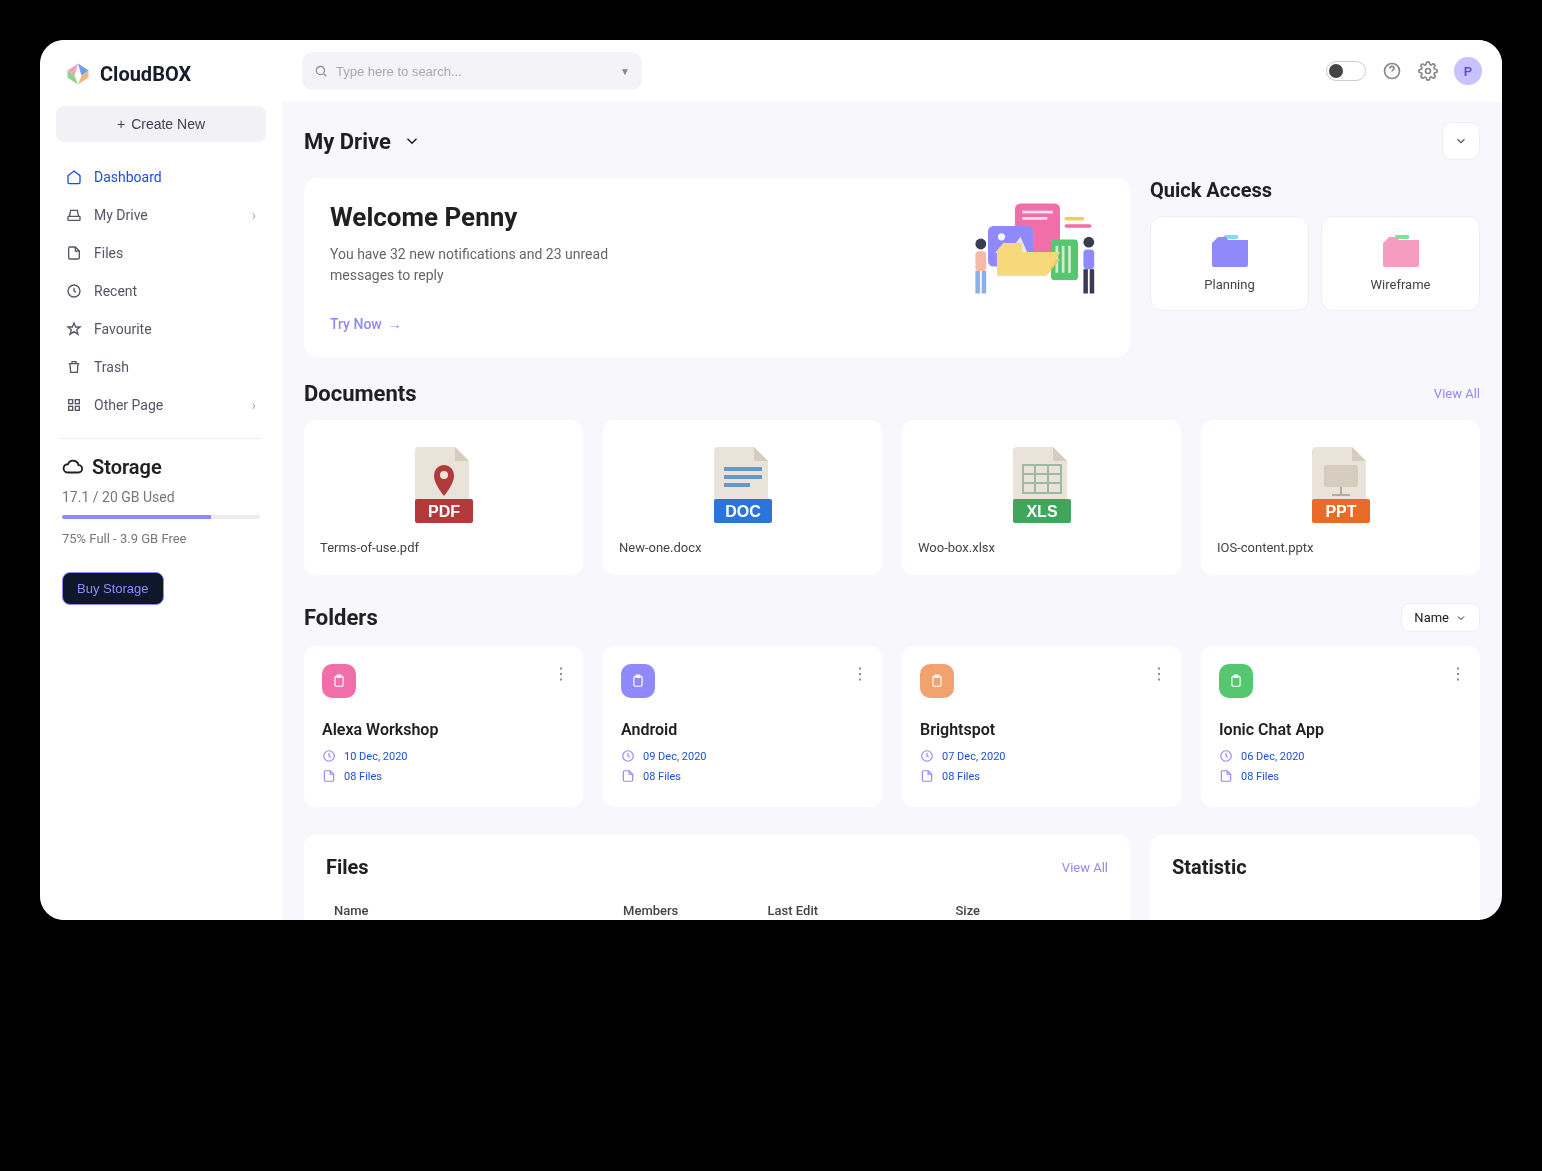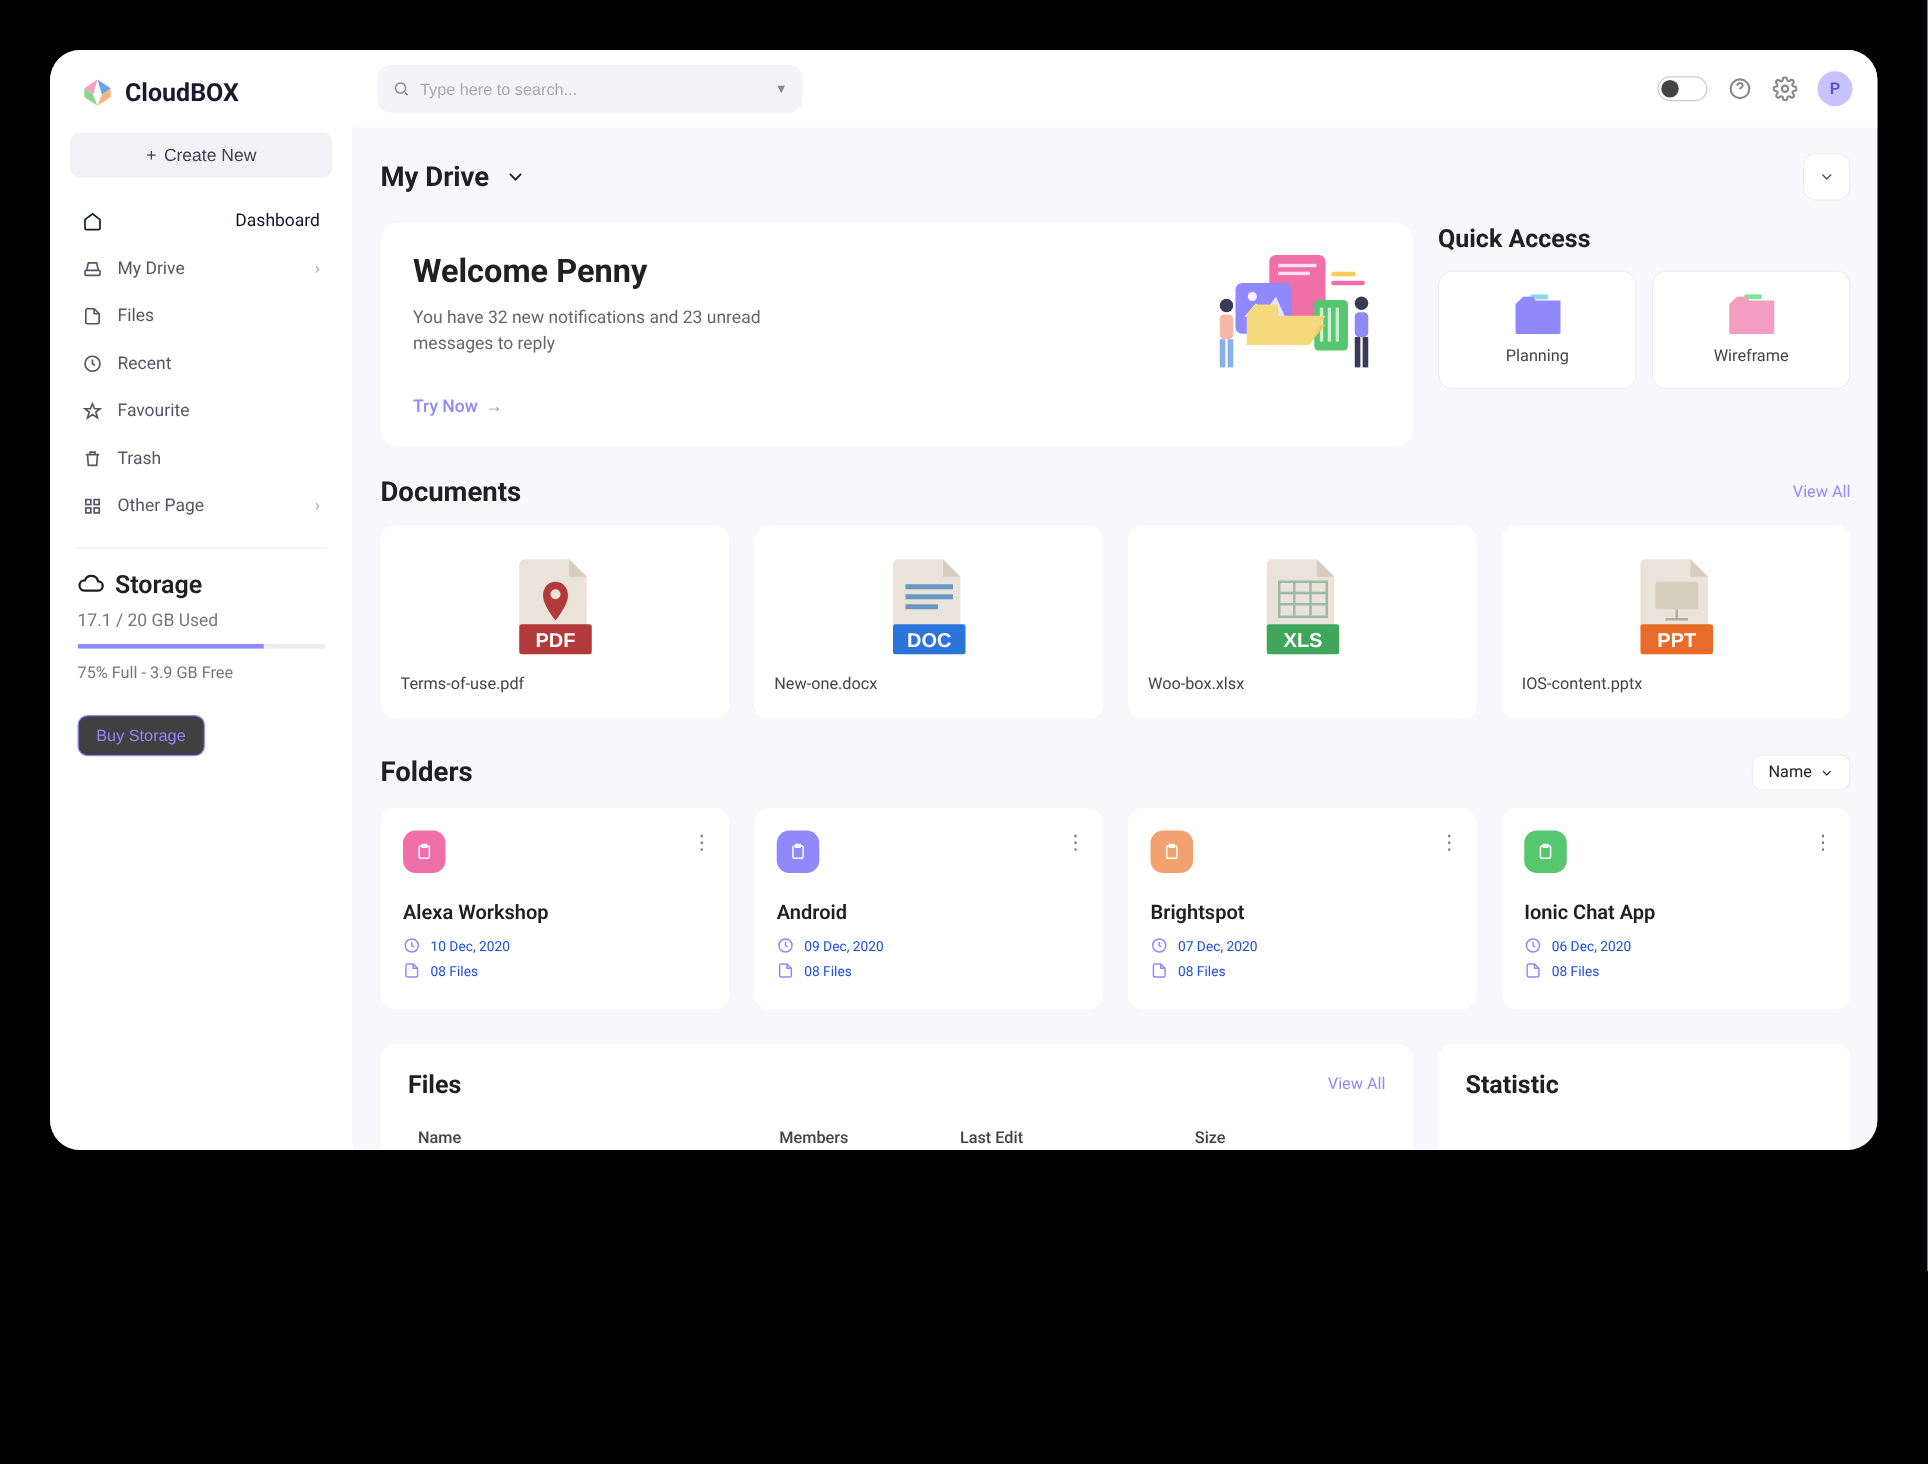--- a/index.html
+++ b/index.html
@@ -65,21 +65,21 @@
 .nav-item {
   display: flex;
   align-items: center;
   gap: 12px;
   padding: 9px 10px;
   border-radius: 8px;
   font-size: 14px;
   color: #555566;
   cursor: pointer;
 }
-.nav-item.active { color: #0f172a; justify-content: space-between; }
+.nav-item.active { color: #1d4ed8; }
 .nav-item .nav-chevron {
   margin-left: auto;
   color: #aaa;
 }
 .nav-icon { width: 16px; height: 16px; display: inline-flex; }
 .divider {
   border-top: 1px solid #eee;
   margin: 16px 4px;
 }
 .storage-title {
@@ -109,21 +109,21 @@
 }
 .storage-desc {
   font-size: 13px;
   color: #777;
   padding: 12px 6px;
 }
 .buy-btn {
   margin: 14px 6px 0 6px;
   border: 1px solid #9089fc;
   color: #9089fc;
-  background: #404040;
+  background: #0f172a;
   border-radius: 8px;
   padding: 8px 14px;
   font-size: 13px;
   cursor: pointer;
   align-self: flex-start;
 }
 
 
 .main {
   flex: 1;

